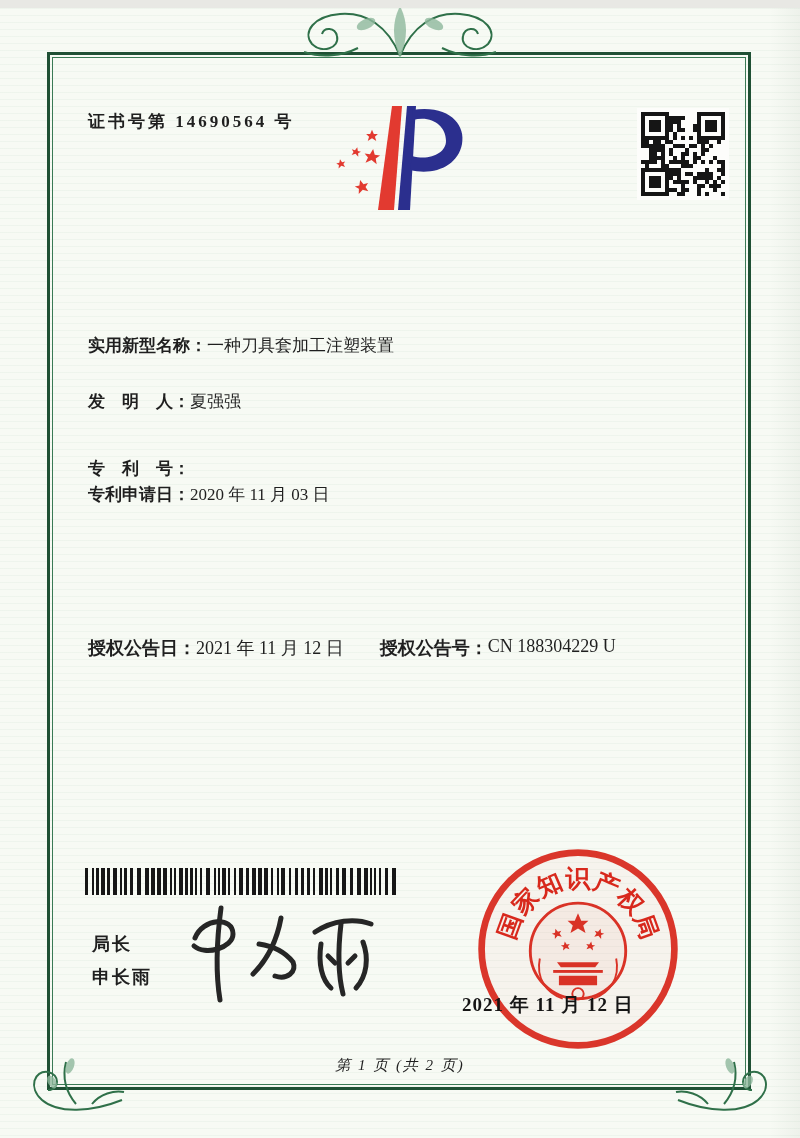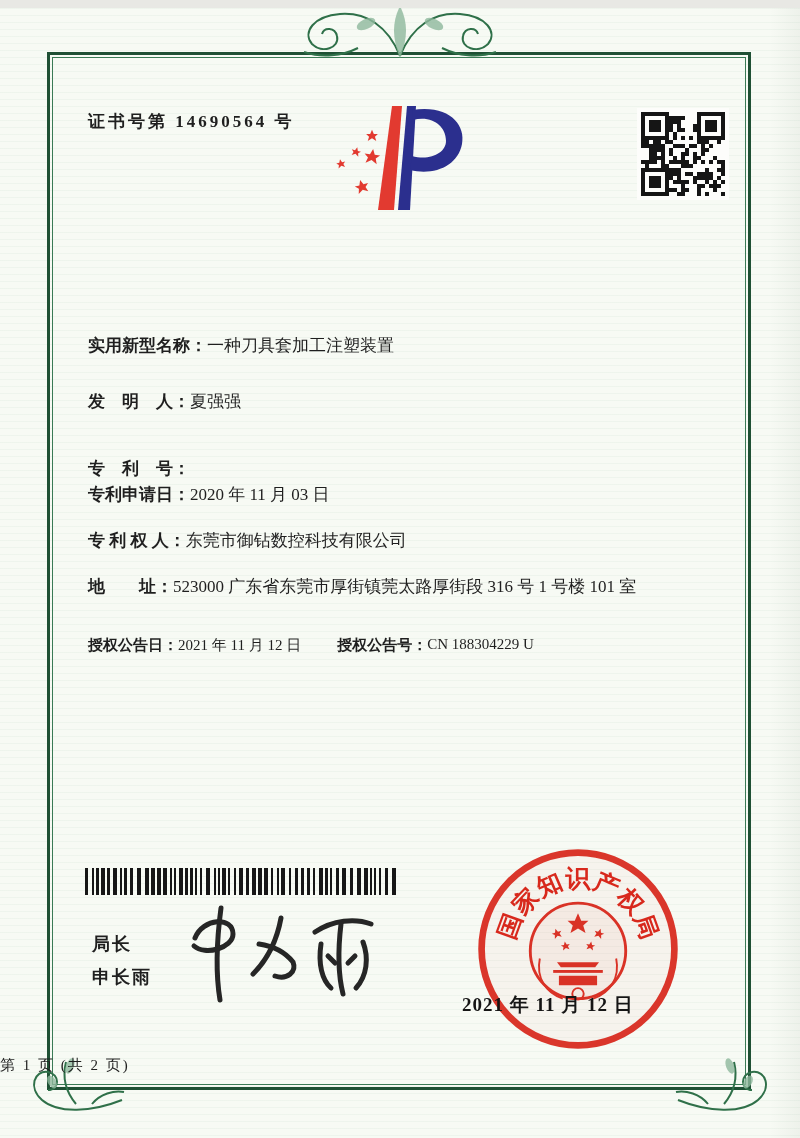--- a/index.html
+++ b/index.html
@@ -18,35 +18,35 @@
   .cert-number{position:absolute;left:88px;top:102px;font-size:17px;font-weight:600;letter-spacing:3px;}
   .logo{position:absolute;left:328px;top:92px;width:148px;height:118px;}
   .qr{position:absolute;left:637px;top:100px;background:#fdfdfb;padding:4px;}
   .qr-grid{display:grid;grid-template-columns:repeat(21,4px);grid-auto-rows:4px;}
   .qr-m{background:#151515;}
   .title{position:absolute;left:0;right:0;top:228px;text-align:center;font-size:41px;font-weight:700;letter-spacing:13px;text-indent:13px;}
   .field-row{position:absolute;left:88px;width:630px;display:flex;font-size:17px;line-height:25px;}
   .field-label{white-space:pre;font-weight:600;flex:none;}
   .field-value{font-weight:500;}
   .row-1{top:325px}.row-2{top:381px}.row-3{top:448px}.row-4{top:474px}.row-5{top:520px}.row-6{top:566px}
-  .grant-row{position:absolute;left:88px;top:628px;width:640px;display:flex;font-size:15px;}
+  .grant-row{position:absolute;left:88px;top:628px;width:640px;display:flex;font-size:18px;}
   .grant-pair{display:flex;}
   .grant-gap{width:36px;flex:none;}
   .paragraphs{position:absolute;left:88px;top:660px;width:634px;font-size:17.5px;line-height:26px;}
   .paragraphs p{margin:0;text-indent:2em;}
   .barcode{position:absolute;left:85px;top:860px;height:27px;display:flex;align-items:stretch;}
   .bar{background:#161616;flex:none;}
   .gap{flex:none;}
   .director-title{position:absolute;left:92px;top:924px;font-size:18px;font-weight:600;letter-spacing:2px;}
   .director-name{position:absolute;left:92px;top:957px;font-size:18px;font-weight:600;letter-spacing:2px;}
   .signature{position:absolute;left:175px;top:886px;width:250px;height:118px;}
   .seal{position:absolute;left:473px;top:836px;width:210px;height:210px;}
   .seal-char{fill:#d8281c;font-size:26px;font-weight:700;text-anchor:middle;dominant-baseline:central;font-family:"Liberation Serif",serif;}
   .seal-date{position:absolute;left:462px;top:984px;width:220px;font-size:19px;font-weight:700;letter-spacing:1px;color:#151515;}
-  .page-indicator{position:absolute;left:0;right:0;top:1048px;font-size:15px;letter-spacing:2px;}
+  .page-indicator{position:absolute;left:0;right:0;top:1048px;text-align:center;font-size:15px;letter-spacing:2px;font-style:italic;}
   .back-note{position:absolute;left:0;right:0;top:1098px;text-align:center;font-size:16px;letter-spacing:3px;}
   .defs-hidden{position:absolute;width:0;height:0;overflow:hidden;}
 </style>
 </head>
 <body>
 
 <svg class="defs-hidden" xmlns="http://www.w3.org/2000/svg">
   <defs>
     <path id="star" d="M0,-10 L2.94,-3.09 9.51,-3.09 4.76,1.18 6.88,8.09 0,3.82 -6.88,8.09 -4.76,1.18 -9.51,-3.09 -2.94,-3.09 Z"></path>
   </defs>
@@ -566,28 +566,20 @@
   <div class="field-row row-2">
     <span class="field-label">发　明　人：</span>
     <span class="field-value">夏强强</span>
   </div>
   <div class="field-row row-3">
     <span class="field-label">专　利　号：</span>
   </div>
   <div class="field-row row-4">
     <span class="field-label">专利申请日：</span>
     <span class="field-value">2020 年 11 月 03 日</span>
-  </div>
-  <div class="field-row row-5">
-    <span class="field-label">专 利 权 人：</span>
-    <span class="field-value">东莞市御钻数控科技有限公司</span>
-  </div>
-  <div class="field-row row-6">
-    <span class="field-label">地　　址：</span>
-    <span class="field-value">523000 广东省东莞市厚街镇莞太路厚街段 316 号 1 号楼 101 室</span>
   </div>
 
   <div class="grant-row">
     <span class="grant-pair">
       <span class="field-label">授权公告日：</span>
       <span class="field-value">2021 年 11 月 12 日</span>
     </span>
     <span class="grant-gap"></span>
     <span class="grant-pair">
       <span class="field-label">授权公告号：</span>

